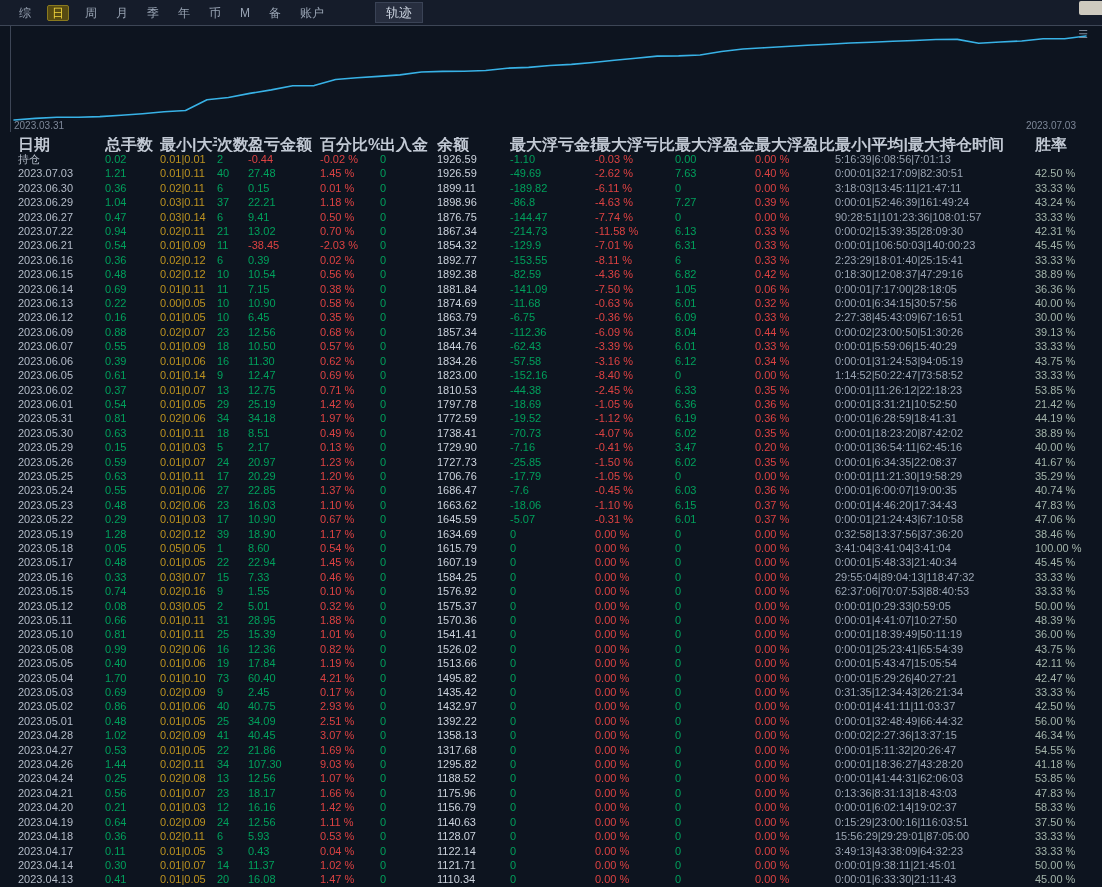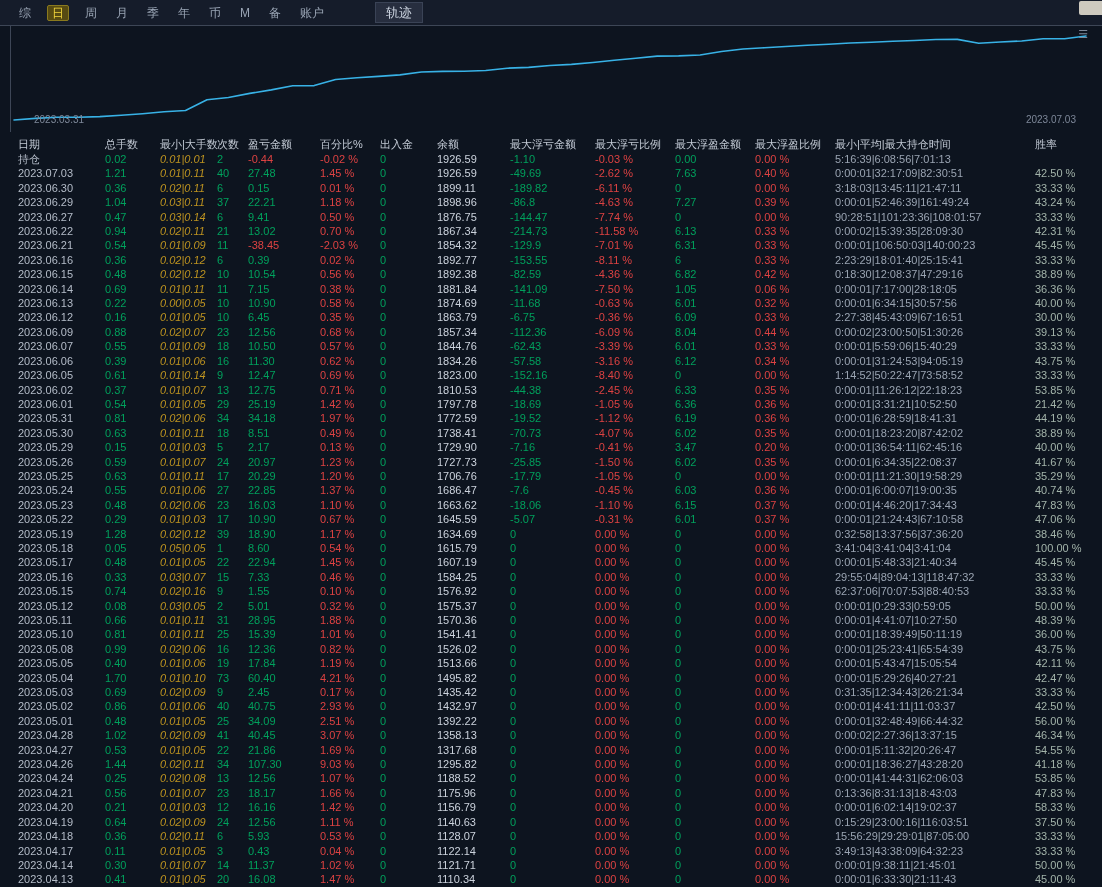--- a/index.html
+++ b/index.html
@@ -41,43 +41,43 @@
   }
   
   .chart{
     position:absolute; top:25px; left:0; width:1102px; height:112px;
     border-top:1px solid var(--panel_border,#3d4656);
   }
   .chart svg{ position:absolute; top:0; left:0; }
   .axis{ stroke:var(--panel_border,#3d4656); stroke-width:1; }
   #equity-line{ stroke:var(--chart_line,#38b2e6); stroke-width:1.6; fill:none;
     stroke-linejoin:round; stroke-linecap:round; }
-  .lbl{ position:absolute; bottom:12px; font-size:10px; color:var(--chart_label,#7e8899);margin-left:20px; }
+  .lbl{ position:absolute; bottom:6px; font-size:10px; color:var(--chart_label,#7e8899); }
   .lbl.left{ left:14px; }
   .lbl.right{ right:26px; }
   .chart-menu{
     position:absolute; right:14px; top:3px; font-size:11px;
     color:var(--chart_label,#7e8899); cursor:pointer; line-height:1;
   }
   
   .table-wrap{ position:absolute; top:137px; left:0; width:1102px; }
   table{ border-collapse:collapse; table-layout:fixed; width:1102px; }
   th{
-    text-align:left; font-weight:normal; font-size:11px;
+    text-align:left; font-weight:bold; font-size:16px;
     color:var(--header_text,#c2c9d4); height:15px; line-height:15px;
     white-space:nowrap; overflow:hidden; padding:0;
   }
   td{
     font-size:11px; height:14.4px; line-height:14.4px; padding:0;
     white-space:nowrap; overflow:hidden; vertical-align:middle;
   }
   th:first-child, td:first-child{ padding-left:18px; }
   .c-date{ color:var(--date_text,#b4bcc8); }
   .c-green{ color:var(--green,#00a05c); }
-  .c-orange{ color:var(--orange,#bd9320);font-style:italic; }
+  .c-orange{ color:var(--orange,#bd9320); }
   .c-red{ color:var(--red,#dd4242); }
   .c-balance{ color:var(--balance_text,#ccd3dd); }
   .c-time{ color:var(--time_text,#9aa4b2); }
   .c-win{ color:var(--winrate_text,#a3b4aa); text-align:right; padding-right:27px; }
   th.h-win{ padding-right:27px; }
   tr[data-interactable="true"]{ cursor:default; }
 </style>
 </head>
 <body>
 
@@ -219,21 +219,21 @@
           <td class="c-green" data-interactable="false">0</td>
           <td class="c-balance" data-interactable="false">1876.75</td>
           <td class="c-green" data-interactable="false">-144.47</td>
           <td class="c-red" data-interactable="false">-7.74 %</td>
           <td class="c-green" data-interactable="false">0</td>
           <td class="c-red" data-interactable="false">0.00 %</td>
           <td class="c-time" data-interactable="false">90:28:51|101:23:36|108:01:57</td>
           <td class="c-win" data-interactable="false">33.33 %</td>
         </tr>
         <tr data-interactable="true">
-          <td class="c-date" data-interactable="false">2023.06.22</td>
+          <td class="c-date" data-interactable="false">2023.07.22</td>
           <td class="c-green" data-interactable="false">0.94</td>
           <td class="c-orange" data-interactable="false">0.02|0.11</td>
           <td class="c-green" data-interactable="false">21</td>
           <td class="c-green" data-interactable="false">13.02</td>
           <td class="c-red" data-interactable="false">0.70 %</td>
           <td class="c-green" data-interactable="false">0</td>
           <td class="c-balance" data-interactable="false">1867.34</td>
           <td class="c-green" data-interactable="false">-214.73</td>
           <td class="c-red" data-interactable="false">-11.58 %</td>
           <td class="c-green" data-interactable="false">6.13</td>

